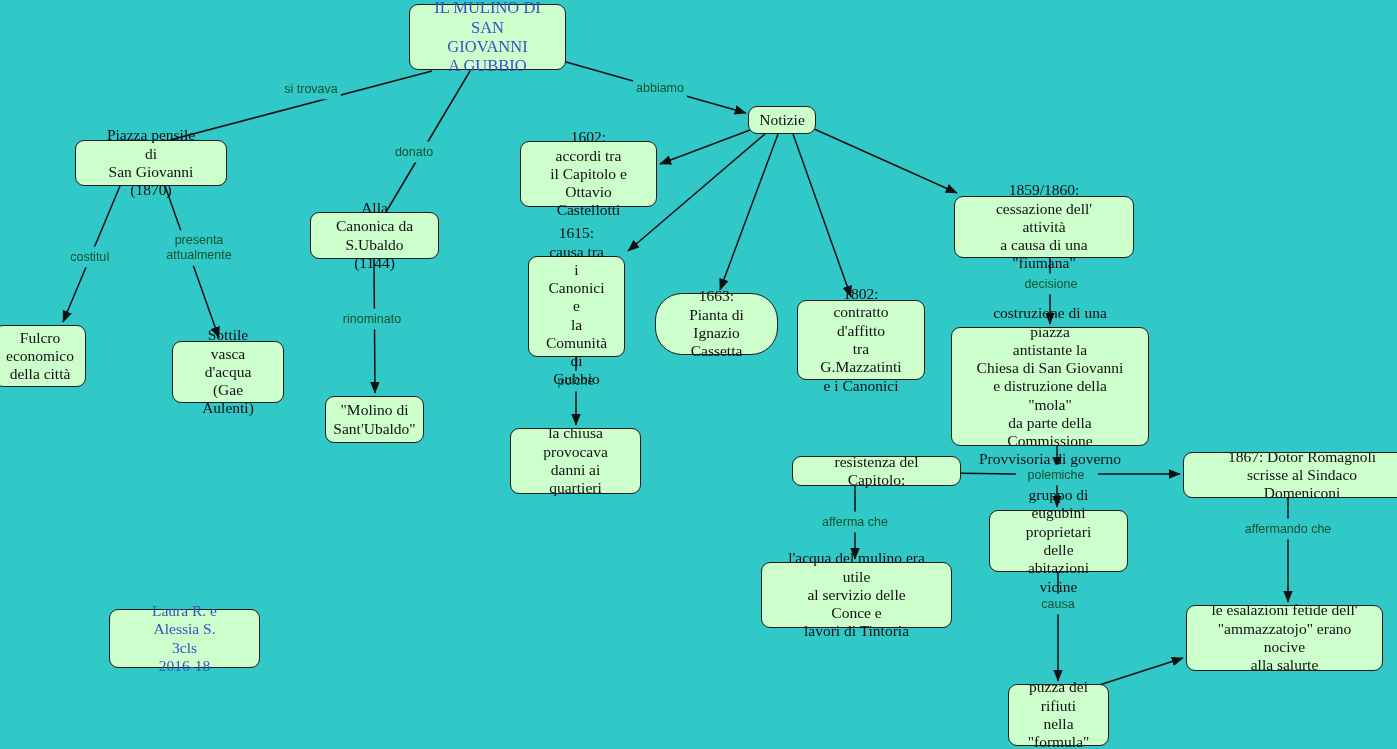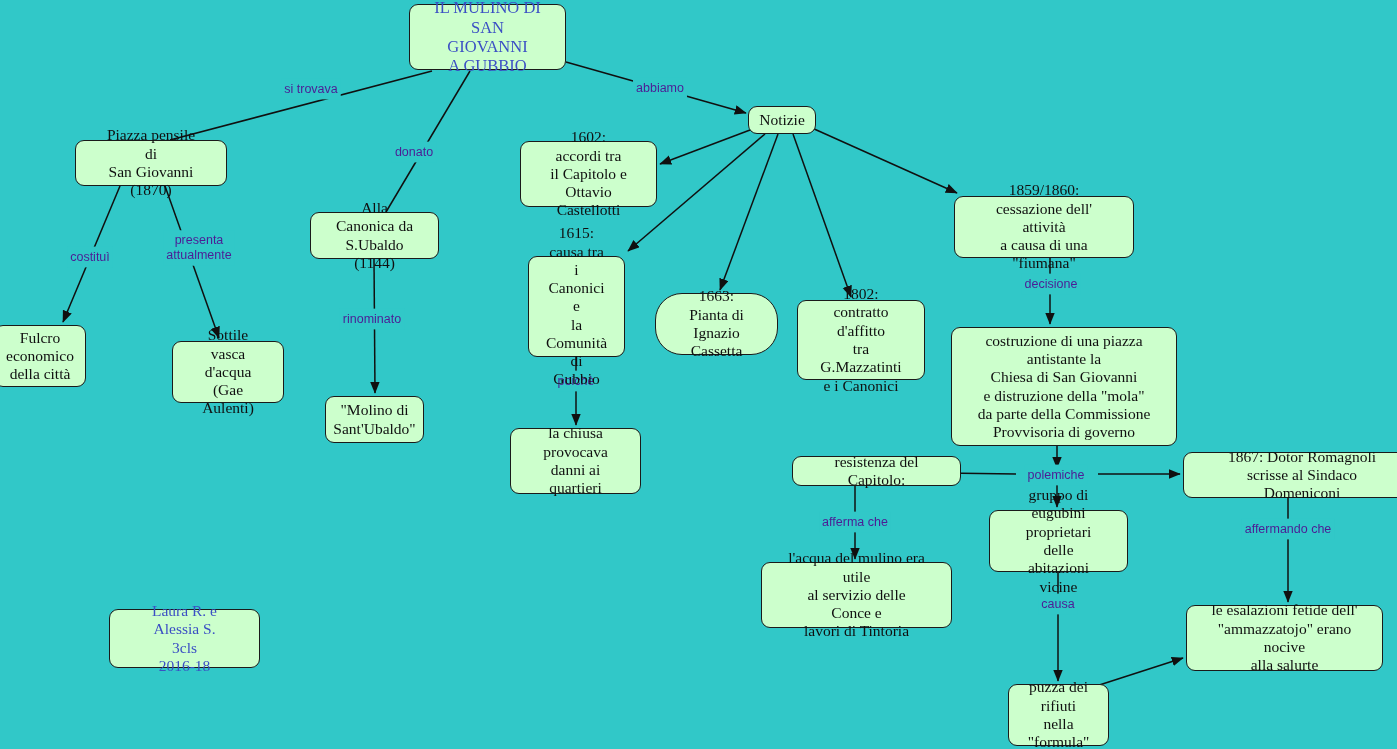--- a/index.html
+++ b/index.html
@@ -43,21 +43,21 @@
   .node.accent {
     color: #3b4fc4;
   }
   .node.title {
     font-size: 16.5px;
   }
   .edge-label {
     position: absolute;
     font-family: "Liberation Sans", sans-serif;
     font-size: 12.5px;
-    color: #4c1d95;
+    color: #14532d;
     white-space: pre-line;
     text-align: center;
     line-height: 1.18;
     transform: translate(-50%, -50%);
     pointer-events: none;
   }
 </style>
 </head>
 <body>
 
@@ -163,21 +163,21 @@
       <div class="node" style="left: 797px; top: 300px; width: 128px; height: 80px;">1802:
 contratto d'affitto
 tra G.Mazzatinti
 e i Canonici</div>
       <div class="node" style="left: 954px; top: 196px; width: 180px; height: 62px;">1859/1860:
 cessazione dell' attività
 a causa di una "fiumana"</div>
       <div class="node" style="left: 510px; top: 428px; width: 131px; height: 66px;">la chiusa
 provocava
 danni ai quartieri</div>
-      <div class="node" style="left: 951px; top: 327px; width: 226px; height: 119px;">costruzione di una piazza
+      <div class="node" style="left: 951px; top: 327px; width: 198px; height: 119px;">costruzione di una piazza
 antistante la
 Chiesa di San Giovanni
 e distruzione della "mola"
 da parte della Commissione
 Provvisoria di governo</div>
       <div class="node" style="left: 792px; top: 456px; width: 169px; height: 30px;">resistenza del Capitolo:</div>
       <div class="node" style="left: 1183px; top: 452px; width: 238px; height: 46px;">1867: Dotor Romagnoli
 scrisse al Sindaco Domeniconi</div>
       <div class="node" style="left: 989px; top: 510px; width: 139px; height: 62px;">gruppo di eugubini
 proprietari delle

